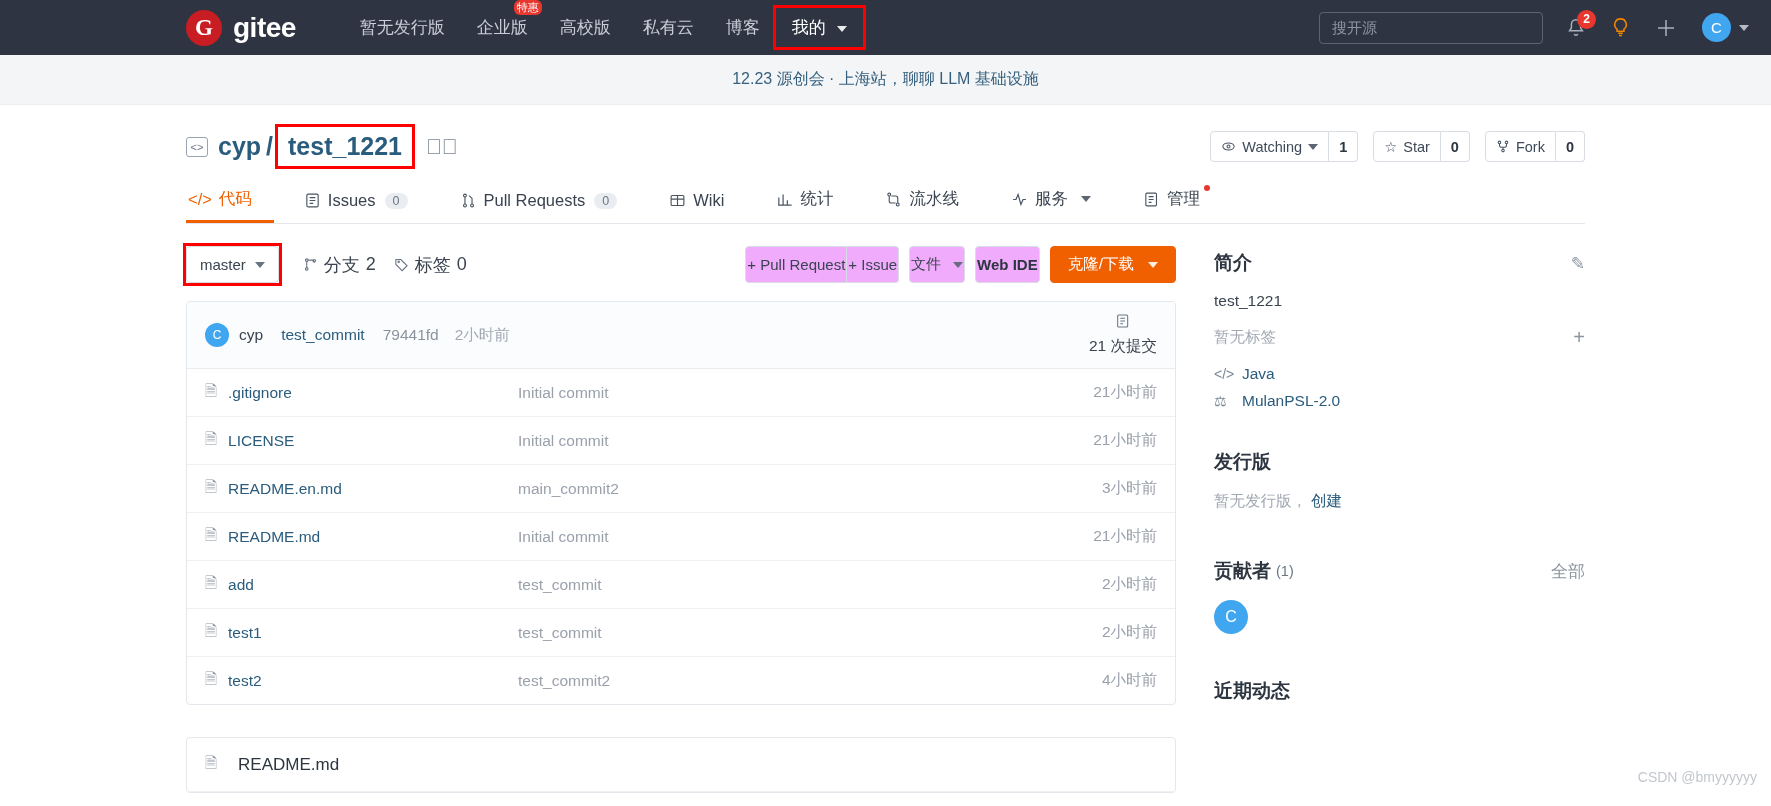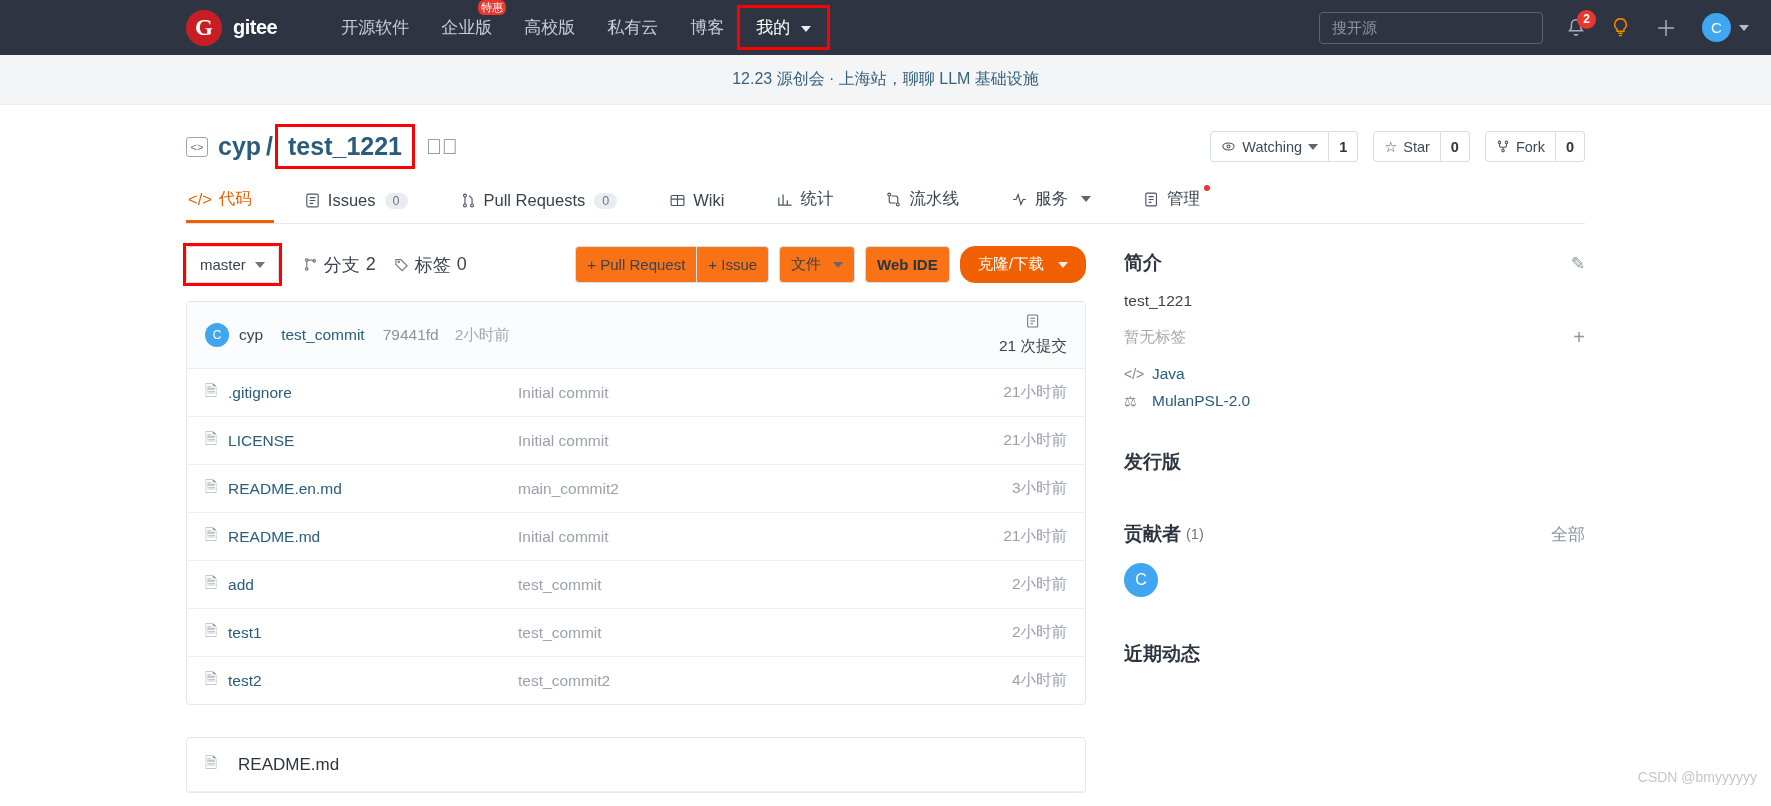--- a/index.html
+++ b/index.html
@@ -22,21 +22,21 @@
   }
   .logo-wrap { display: flex; align-items: center; gap: 11px; margin-right: 48px; }
   .logo-mark {
     width: 36px; height: 36px; border-radius: 50%;
     background: #c71d23; color: #fff;
     font-weight: bold; font-size: 23px;
     display: flex; align-items: center; justify-content: center;
     font-family: "Liberation Serif", serif;
     line-height: 1;
   }
-  .logo-text { color: #fff; font-size: 20px; font-weight: bold; letter-spacing: -0.5px; }
+  .logo-text { color: #fff; font-size: 28px; font-weight: bold; letter-spacing: -0.5px; }
 
   .nav { display: flex; align-items: center; gap: 0; }
   .nav-item {
     color: #c7ccd6; font-size: 17px;
     padding: 8px 16px;
     position: relative;
     white-space: nowrap;
     cursor: pointer;
   }
   .nav-item.highlighted {
@@ -174,50 +174,50 @@
     padding: 1px 8px; margin-left: 2px;
   }
   .red-dot {
     width: 6px; height: 6px; border-radius: 50%;
     background: #e8372e;
     position: absolute; top: 9px; right: 12px;
   }
 
   
   .body-wrap { display: flex; gap: 38px; padding-top: 22px; }
-  .main-col { width: 900px; flex: none; }
+  .main-col { width: 990px; flex: none; }
   .side-col { flex: 1; padding-top: 4px; }
 
   .toolbar { display: flex; align-items: center; margin-bottom: 18px; }
   .branch-box { outline: 3px solid #ff0000; display: inline-block; }
   .branch-btn {
     border: 1px solid #d8dce3; background: #fff;
     border-radius: 4px;
     height: 37px; min-width: 78px;
     display: flex; align-items: center; justify-content: center; gap: 7px;
     padding: 0 13px; font-size: 15px; color: #3a434f;
     cursor: pointer;
   }
   .meta-links { display: flex; align-items: center; gap: 18px; margin-left: 24px; font-size: 18px; color: #3a434f; }
   .meta-links span { display:flex; align-items:center; gap:6px; cursor:pointer; }
 
   .toolbar-right { margin-left: auto; display: flex; align-items: center; gap: 10px; }
   .tb-btn {
-    border: 1px solid #d8dce3; background: #f97316;
+    border: 1px solid #d8dce3; background: #f0abfc;
     border-radius: 4px; height: 37px;
     display: flex; align-items: center; gap: 6px;
-    padding: 0 11px; font-size: 15px; color: #3a434f;
+    padding: 0 1px; font-size: 15px; color: #3a434f;
     cursor: pointer; white-space: nowrap;
   }
   .tb-btn.bold { font-weight: bold; color: #2c3540; }
   .tb-btn.pair { border-radius: 4px 0 0 4px; }
   .tb-btn.pair2 { border-radius: 0 4px 4px 0; border-left: none; }
   .tb-btn.primary {
     background: #f06000; border-color: #f06000; color: #fff;
-    font-size: 15.5px; padding: 0 17px; border-radius: 15px;
+    font-size: 15.5px; padding: 0 17px;
   }
 
   
   .file-table { border: 1px solid #e4e7eb; border-radius: 4px; overflow: hidden; background:#fff; }
   .commit-bar {
     display: flex; align-items: center;
     padding: 11px 18px; background: #fbfcfd;
     border-bottom: 1px solid #e9ecef;
     font-size: 15.5px;
   }
@@ -292,21 +292,21 @@
 <div class="wrap-rel">
 
   <div class="header">
     <div class="logo-wrap">
       <div class="logo-mark">G</div>
       <div class="logo-text">gitee</div>
     </div>
 
     <div class="nav">
       <div class="nav-item">
-        <span>开源软件</span>
+        <span>暂无发行版</span>
       </div>
       <div class="nav-item">
         <span>企业版</span>
         <span class="nav-badge-hot">特惠</span>
       </div>
       <div class="nav-item">
         <span>高校版</span>
       </div>
       <div class="nav-item">
         <span>私有云</span>
@@ -605,20 +605,24 @@
         <div class="sb-meta">
           <span class="mi">⚖</span>
           <span>MulanPSL-2.0</span>
         </div>
 
         <div class="sb-gap"></div>
 
         <div class="sb-title">
           <span>发行版</span>
         </div>
+        <div class="sb-row">
+          <span class="sb-muted">暂无发行版，</span>
+          <span class="sb-link" style="margin-left:4px">创建</span>
+        </div>
 
         <div class="sb-gap"></div>
 
         <div class="sb-title">
           <span>贡献者</span>
           <span class="sb-count">(1)</span>
           <span class="sb-act">全部</span>
         </div>
         <div class="contrib-avatar">C</div>
 

